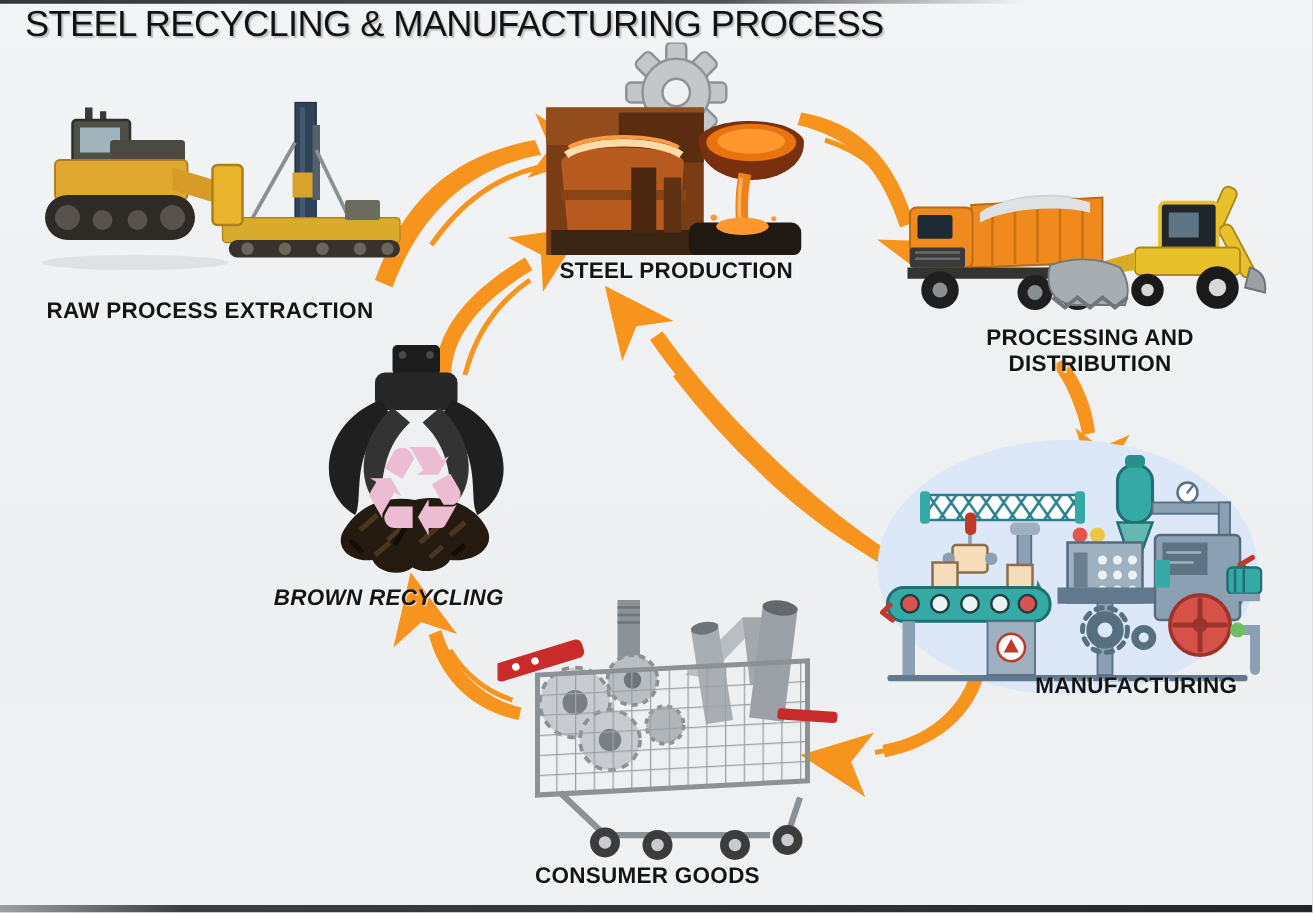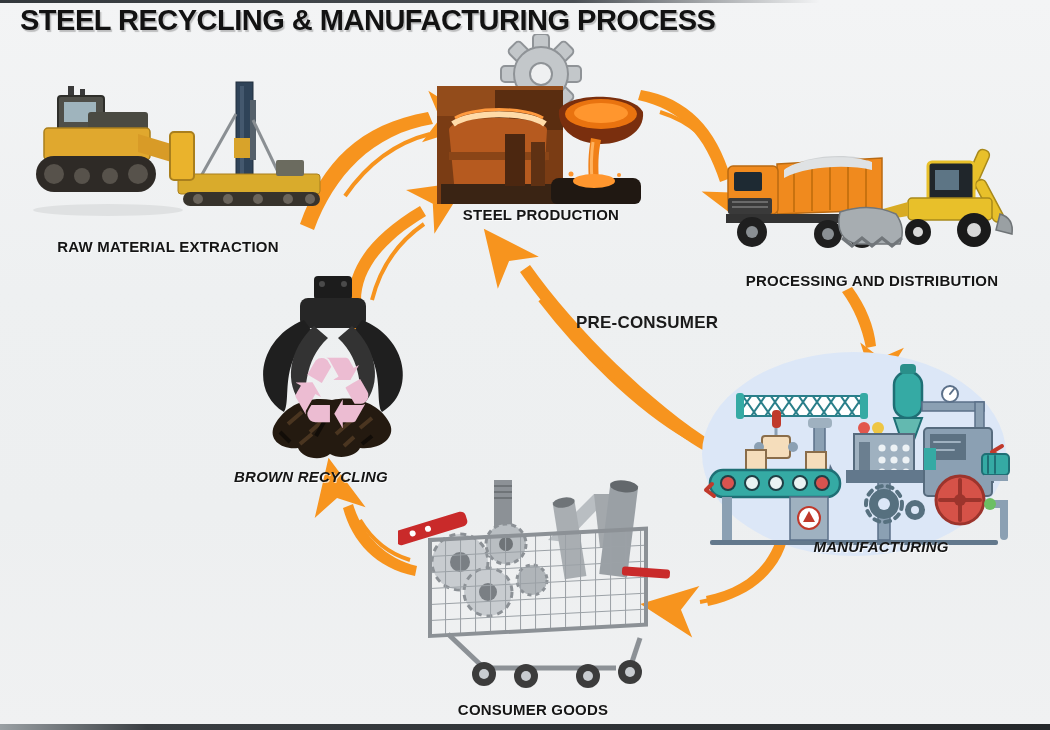--- a/index.html
+++ b/index.html
@@ -7,26 +7,26 @@
     position:relative;width:1050px;height:730px;overflow:hidden;
     background:linear-gradient(180deg,#f3f4f5 0%,#eef0f1 40%,#edeff0 70%,#f0f1f2 100%);
     font-family:"Liberation Sans","DejaVu Sans",sans-serif;
   }
   .topbar{position:absolute;left:0;top:0;width:820px;height:3px;
     background:linear-gradient(to right,#33383c 0%,#4a4f54 70%,rgba(90,95,100,0) 100%);}
   .bottombar{position:absolute;left:0;bottom:0;width:100%;height:6px;
     background:linear-gradient(to right,#9aa0a4 0%,#3a3e42 14%,#24272a 100%);}
   .title{
     position:absolute;left:20px;top:4px;margin:0;
-    font-size:29px;font-weight:700;letter-spacing:-0.5px;color:#121212;
+    font-size:29px;font-weight:400;letter-spacing:-0.5px;color:#121212;
     text-shadow:1.5px 1.5px 1px rgba(0,0,0,0.22);
     white-space:nowrap;
   }
   .stage-label{
-    position:absolute;font-size:15px;font-weight:700;color:#151515;
+    position:absolute;font-size:18px;font-weight:700;color:#151515;
     text-align:center;letter-spacing:0.2px;
     text-shadow:1px 1px 0 rgba(255,255,255,0.7);
   }
   .annotation{
     position:absolute;left:576px;top:311px;font-size:17px;font-weight:700;
     color:#1a1a1a;line-height:24px;text-align:left;letter-spacing:0.2px;
   }
   .node{position:absolute;margin:0;}
   svg{display:block;}
   .arrows{position:absolute;left:0;top:0;pointer-events:none;}
@@ -118,21 +118,21 @@
         <rect x="142" y="52" width="24" height="48" rx="4" fill="#eab32c" stroke="#a97f1d" stroke-width="2"></rect>
         <rect x="8" y="76" width="120" height="36" rx="18" fill="#2e2a26"></rect>
         <circle cx="26" cy="94" r="10" fill="#57524b"></circle>
           <circle cx="54" cy="96" r="8" fill="#57524b"></circle>
         <circle cx="82" cy="96" r="8" fill="#57524b"></circle>
           <circle cx="110" cy="94" r="10" fill="#57524b"></circle>
         <ellipse cx="80" cy="130" rx="75" ry="6" fill="#dfe1e2"></ellipse>
       </g>
     </svg>
   </figure>
-  <div class="stage-label" style="left:28px;top:238px;width:280px;">RAW MATERIAL EXTRACTION</div>
+  <div class="stage-label" style="left:28px;top:238px;width:280px;">RAW PROCESS EXTRACTION</div>
 
   <figure class="node" style="left:435px;top:34px;">
     <svg width="212" height="172" viewBox="0 0 212 172">
 
       <g transform="translate(106,40)">
         <g fill="#c3c7ca" stroke="#8f9397" stroke-width="2">
           <rect x="-8" y="-40" width="16" height="18" rx="4" transform="rotate(0)"></rect>
           <rect x="-8" y="-40" width="16" height="18" rx="4" transform="rotate(45)"></rect>
           <rect x="-8" y="-40" width="16" height="18" rx="4" transform="rotate(90)"></rect>
           <rect x="-8" y="-40" width="16" height="18" rx="4" transform="rotate(135)"></rect>
@@ -209,24 +209,23 @@
         <polygon points="186,62 150,72 150,82 186,76" fill="#d8ab24"></polygon>
         <path d="M118,72 q-6,28 18,32 l42,0 q6,-16 -4,-30 q-26,-12 -56,-2 Z" fill="#a7adb1" stroke="#71767a" stroke-width="1.5"></path>
         <path d="M120,98 l10,8 10,-8 10,8 10,-8 10,8 10,-8" fill="none" stroke="#71767a" stroke-width="3"></path>
         <circle cx="196" cy="92" r="13" fill="#1a1a1a"></circle>
           <circle cx="196" cy="92" r="5" fill="#d8d8d8"></circle>
         <circle cx="252" cy="90" r="17" fill="#1a1a1a"></circle>
           <circle cx="252" cy="90" r="7" fill="#d8d8d8"></circle>
       </g>
     </svg>
   </figure>
-  <div class="stage-label" style="left:722px;top:272px;width:300px;">PROCESSING AND DISTRIBUTION</div>
+  <div class="stage-label" style="left:722px;top:260px;width:300px;">PROCESSING AND DISTRIBUTION</div>
 
   <div class="annotation">
-    <div>PRE-CONSUMER</div>
   </div>
 
   <figure class="node" style="left:698px;top:352px;">
     <svg width="312" height="218" viewBox="0 0 312 218">
       <defs>
         <pattern id="lattice" width="14" height="20" patternUnits="userSpaceOnUse">
           <path d="M0,0 L14,20 M14,0 L0,20" stroke="#2a7f8a" stroke-width="2" fill="none"></path>
         </pattern>
       </defs>
       <ellipse cx="156" cy="102" rx="152" ry="102" fill="#dce7f7"></ellipse>
@@ -327,21 +326,21 @@
           <rect x="284" y="102" width="27" height="21" rx="4" fill="#35aaa4" stroke="#1f6f75" stroke-width="2"></rect>
           <line x1="290" y1="104" x2="290" y2="121" stroke="#1f6f75" stroke-width="2"></line>
           <line x1="297" y1="104" x2="297" y2="121" stroke="#1f6f75" stroke-width="2"></line>
           <rect x="286" y="123" width="24" height="6" fill="#8ba0b3"></rect>
           <path d="M292,152 h14 v32" fill="none" stroke="#8ba0b3" stroke-width="8"></path>
           <circle cx="292" cy="152" r="6" fill="#6cbf63"></circle>
         </g>
       </g>
     </svg>
   </figure>
-  <div class="stage-label" style="left:761px;top:538px;width:240px;font-style:italic;">MANUFACTURING</div>
+  <div class="stage-label" style="left:789px;top:538px;width:240px;">MANUFACTURING</div>
 
   <figure class="node" style="left:240px;top:276px;">
     <svg width="185" height="188" viewBox="0 0 185 188">
       <g>
         <rect x="74" y="0" width="38" height="24" rx="4" fill="#1c1c1c"></rect>
         <circle cx="82" cy="8" r="3" fill="#4a4a4a"></circle>
           <circle cx="104" cy="8" r="3" fill="#4a4a4a"></circle>
         <rect x="60" y="22" width="66" height="30" rx="8" fill="#262626"></rect>
         <path d="M64,44 C18,62 10,116 44,136 C52,124 38,84 74,58 Z" fill="#1f1f1f"></path>
         <path d="M122,44 C168,62 176,116 142,136 C134,124 148,84 112,58 Z" fill="#1f1f1f"></path>
@@ -414,15 +413,15 @@
           <circle cx="86" cy="198" r="5" fill="#c8ccd0"></circle>
         <circle cx="128" cy="200" r="12" fill="#3c3c3c"></circle>
           <circle cx="128" cy="200" r="5" fill="#c8ccd0"></circle>
         <circle cx="190" cy="200" r="12" fill="#3c3c3c"></circle>
           <circle cx="190" cy="200" r="5" fill="#c8ccd0"></circle>
         <circle cx="232" cy="196" r="12" fill="#3c3c3c"></circle>
           <circle cx="232" cy="196" r="5" fill="#c8ccd0"></circle>
       </g>
     </svg>
   </figure>
-  <div class="stage-label" style="left:393px;top:690px;width:280px;margin-top:11px;">CONSUMER GOODS</div>
+  <div class="stage-label" style="left:378px;top:690px;width:280px;">CONSUMER GOODS</div>
 
 </div>
 
 </body></html>

